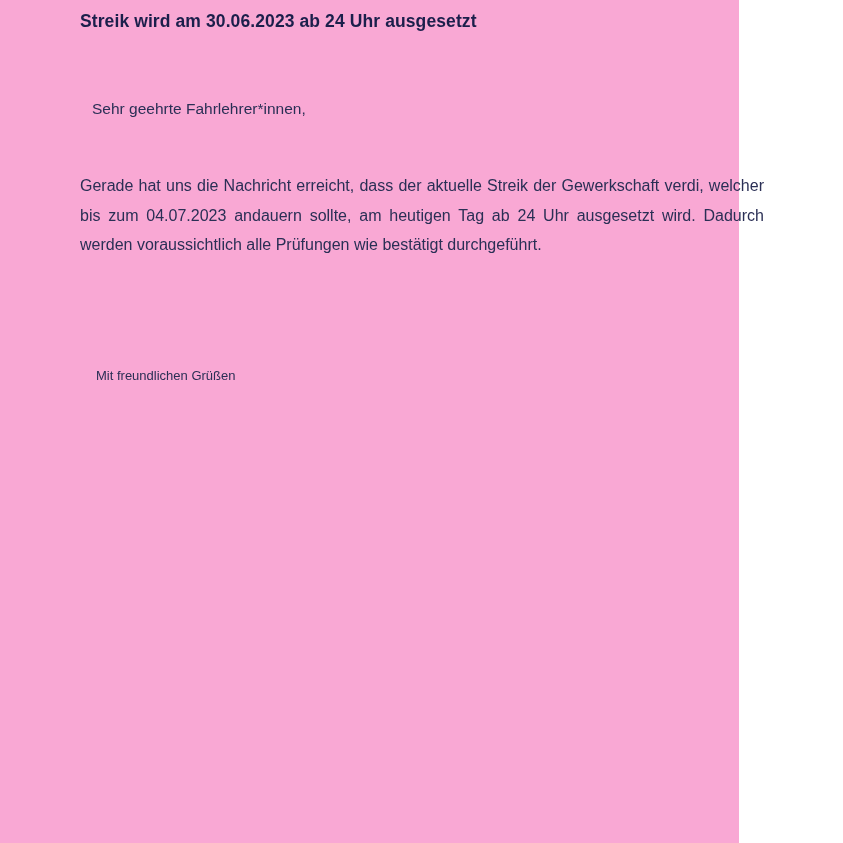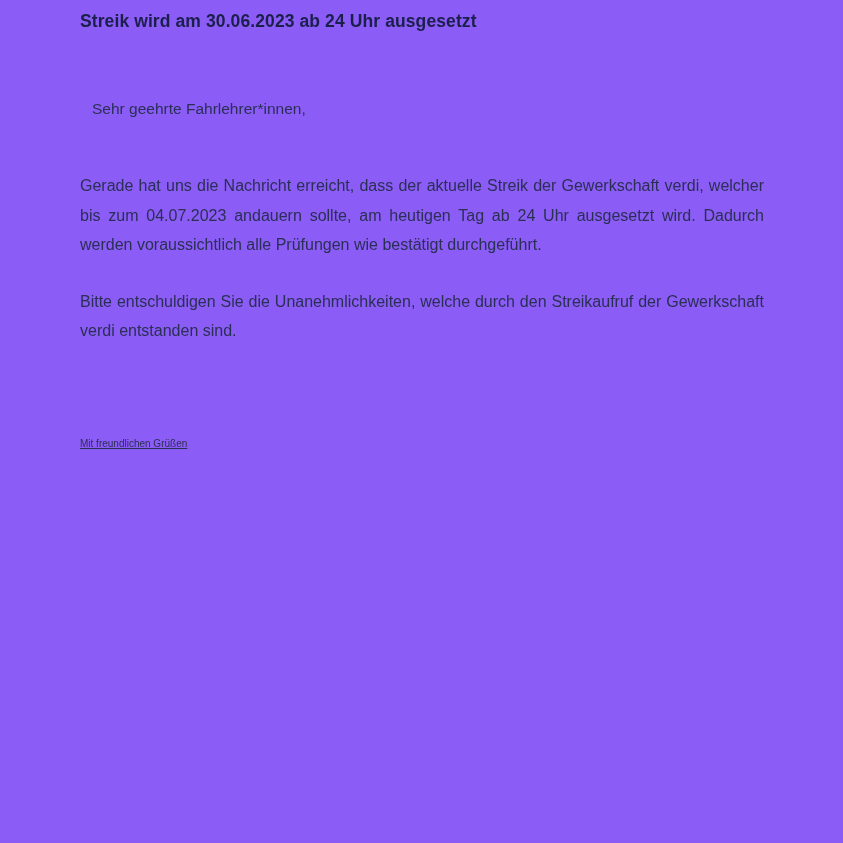--- a/index.html
+++ b/index.html
@@ -9,23 +9,23 @@
   }
   body {
     width: 843px;
     height: 843px;
     overflow: hidden;
     font-family: "Liberation Sans", sans-serif;
     -webkit-font-smoothing: antialiased;
   }
   .page {
     position: relative;
-    width: 843px;
+    width: 739px;
     height: 843px;
-    background: #8b5cf6;
+    background: #f9a8d4;
     box-sizing: border-box;
   }
   .content {
     position: absolute;
     left: 80px;
     top: 0;
     width: 684px;
   }
   .doc-heading {
     font-size: 17.5px;
@@ -56,25 +56,24 @@
   .par-first {
     padding-top: 41px;
   }
   .par-second {
     padding-top: 27px;
   }
   .closing-block {
     padding-top: 92px;
   }
   .closing-line {
-    font-size: 10px;
+    font-size: 13px;
     color: #2a2f55;
-    margin: 0;
+    margin: 16px;
     line-height: 1.25;
-    text-decoration: underline;
   }
   .signature-block {
     padding-top: 44px;
   }
   .sig-line {
     font-size: 15.5px;
     color: #2a2f55;
     margin: 0;
     line-height: 29px;
   }
@@ -84,21 +83,20 @@
 
 <div class="page">
   <div class="content">
 
     <h1 class="doc-heading">Streik wird am 30.06.2023 ab 24 Uhr ausgesetzt</h1>
 
     <p class="salutation">Sehr geehrte Fahrlehrer*innen,</p>
 
     <p class="body-par par-first">Gerade hat uns die Nachricht erreicht, dass der aktuelle Streik der Gewerkschaft verdi, welcher bis zum 04.07.2023 andauern sollte, am heutigen Tag ab 24 Uhr ausgesetzt wird. Dadurch werden voraussichtlich alle Prüfungen wie bestätigt durchgeführt.</p>
 
-    <p class="body-par par-second">Bitte entschuldigen Sie die Unanehmlichkeiten, welche durch den Streikaufruf der Gewerkschaft verdi entstanden sind.</p>
 
     <div class="closing-block">
       <p class="closing-line">Mit freundlichen Grüßen</p>
     </div>
 
 
   </div>
 </div>
 
 </body></html>

